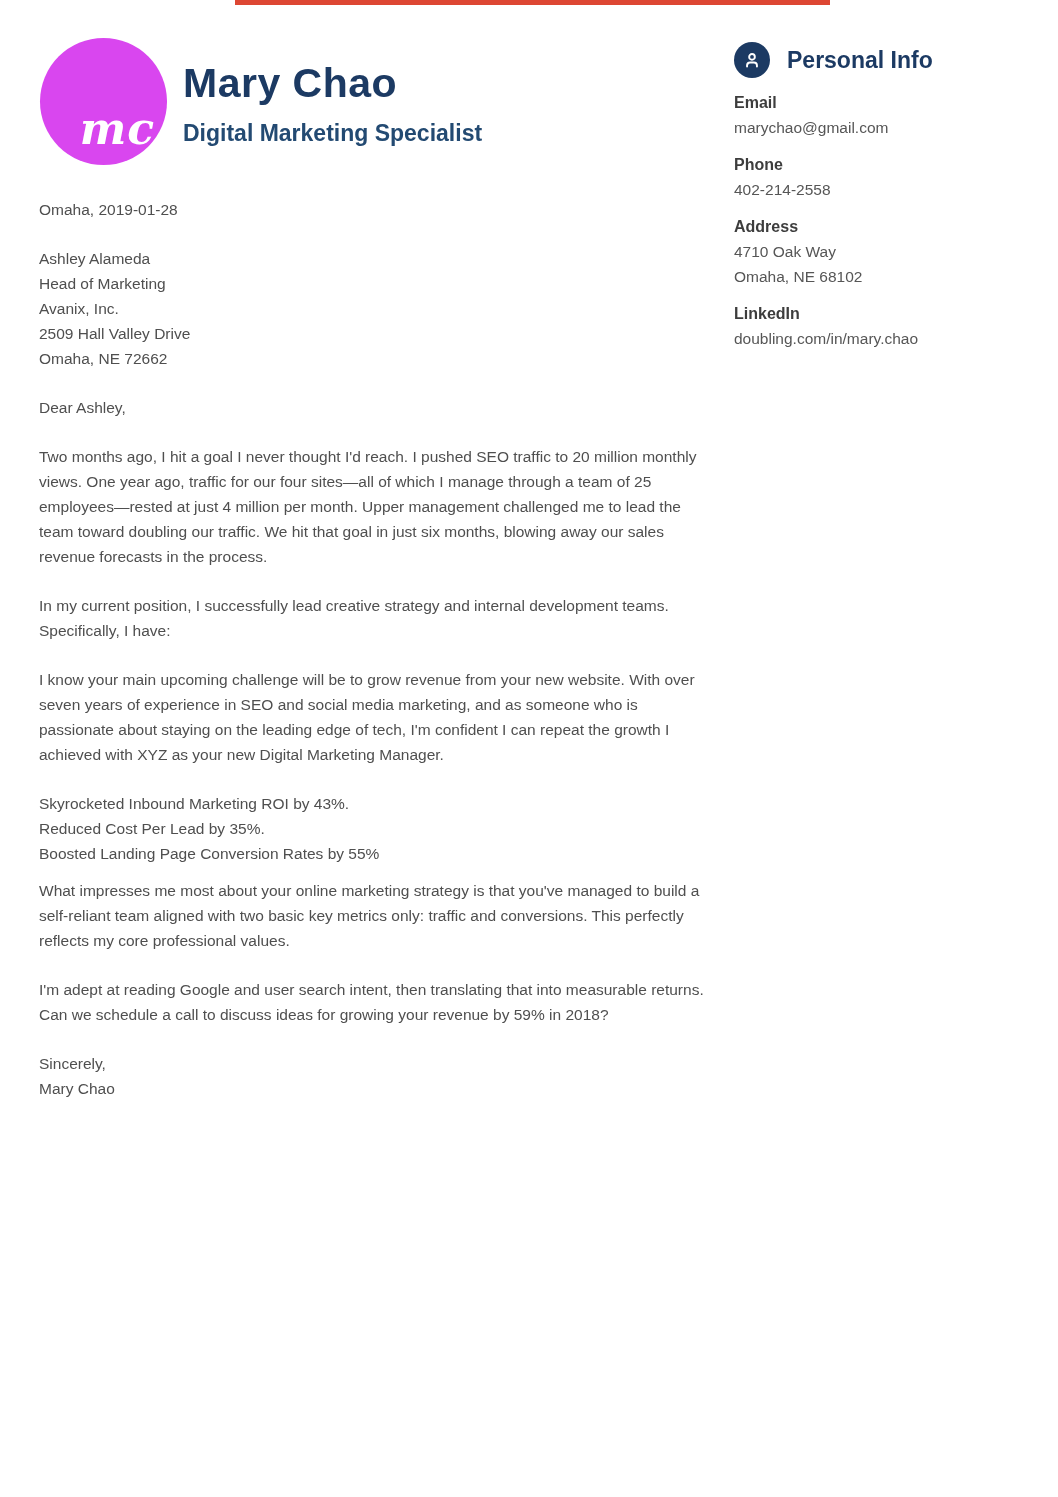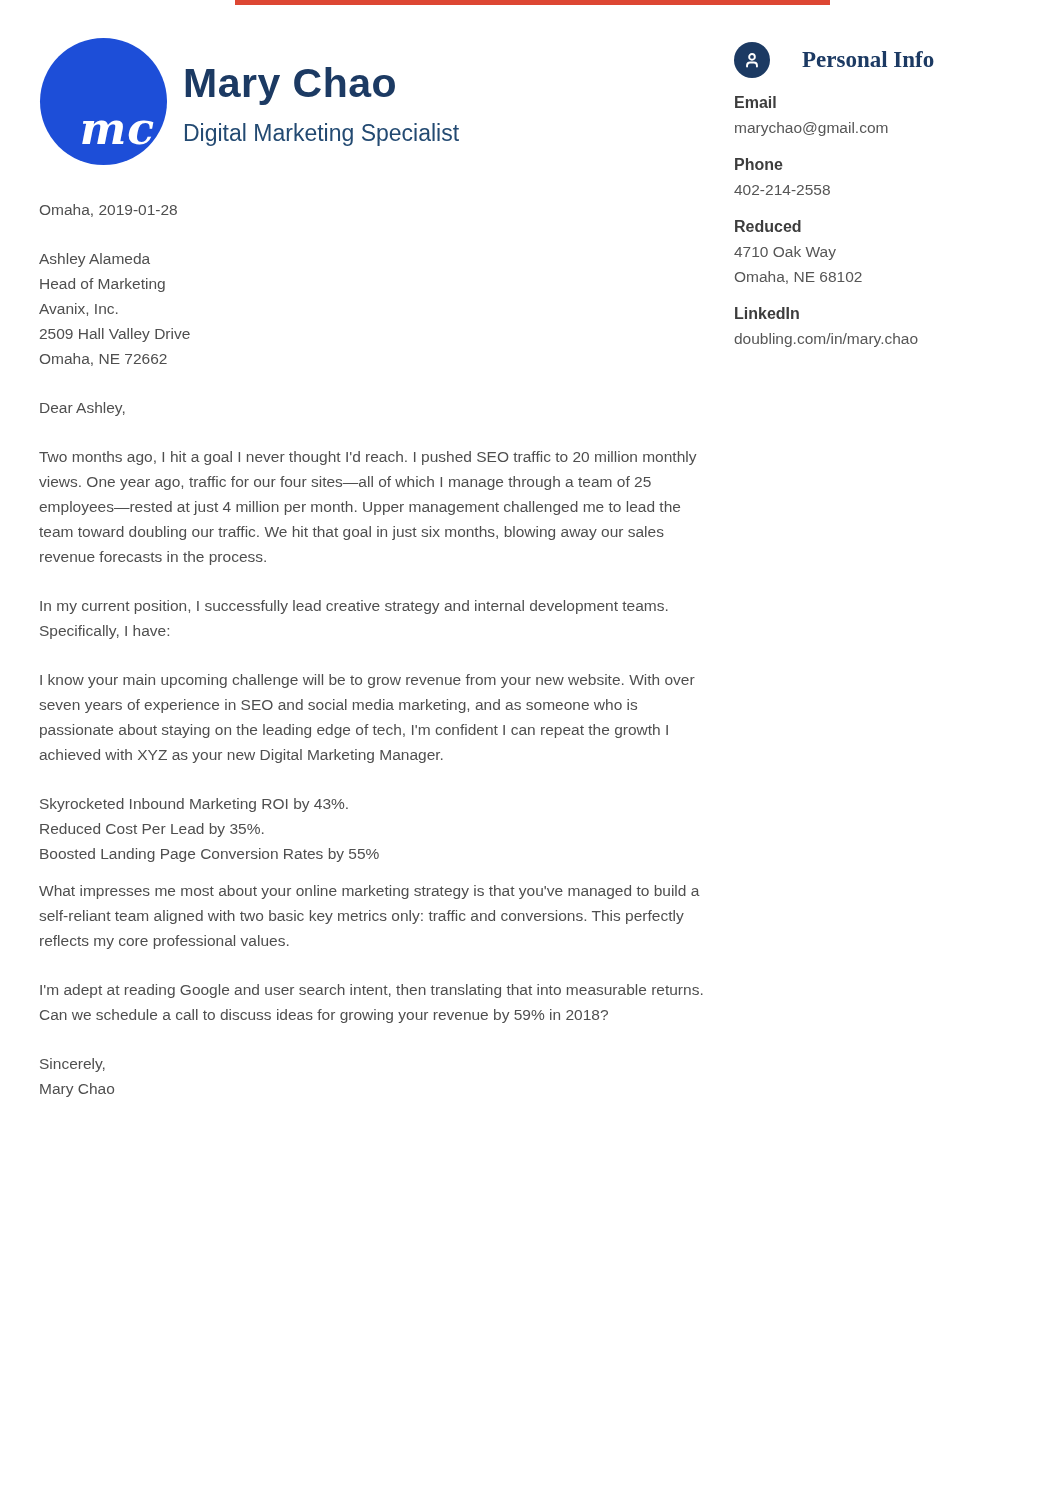--- a/index.html
+++ b/index.html
@@ -17,21 +17,21 @@
     left: 235px; top: 0;
     width: 595px; height: 5px;
     background: #dd4733;
   }
   
   .avatar {
     position: absolute;
     left: 40px; top: 38px;
     width: 127px; height: 127px;
     border-radius: 50%;
-    background: #1d4ed8;
+    background: #d946ef;
   }
   .avatar .monogram {
     position: absolute;
     left: 61%; top: 71%;
     transform: translate(-50%, -50%);
     font-family: "DejaVu Serif", serif;
     font-style: italic;
     font-weight: 700;
     font-size: 44px;
     color: #ffffff;
@@ -42,34 +42,33 @@
     left: 183px; top: 60px;
     font-size: 41px;
     font-weight: 700;
     color: #1c3a63;
     letter-spacing: 0.5px;
   }
   .candidate-title {
     position: absolute;
     left: 183px; top: 120px;
     font-size: 23px;
-    font-weight: 400;
+    font-weight: 700;
     color: #234a72;
   }
   
   .sidebar {
     position: absolute;
     left: 734px; top: 42px;
     width: 300px;
   }
   .sidebar-head {
     display: flex;
     align-items: center;
-    gap: 32px;
-    font-family: Liberation Serif, serif;
+    gap: 17px;
   }
   .sidebar-head .icon-circle {
     width: 36px; height: 36px;
     border-radius: 50%;
     background: #1c3a63;
     flex: 0 0 auto;
     display: flex; align-items: center; justify-content: center;
   }
   .sidebar-head .heading {
     font-size: 23px;
@@ -131,21 +130,21 @@
       <div class="field-label">Email</div>
       <div class="field-value">marychao@gmail.com</div>
     </div>
 
     <div class="field-group">
       <div class="field-label">Phone</div>
       <div class="field-value">402-214-2558</div>
     </div>
 
     <div class="field-group">
-      <div class="field-label">Reduced</div>
+      <div class="field-label">Address</div>
       <div class="field-value">4710 Oak Way</div>
       <div class="field-value">Omaha, NE 68102</div>
     </div>
 
     <div class="field-group">
       <div class="field-label">LinkedIn</div>
       <div class="field-value">doubling.com/in/mary.chao</div>
     </div>
   </div>
 

